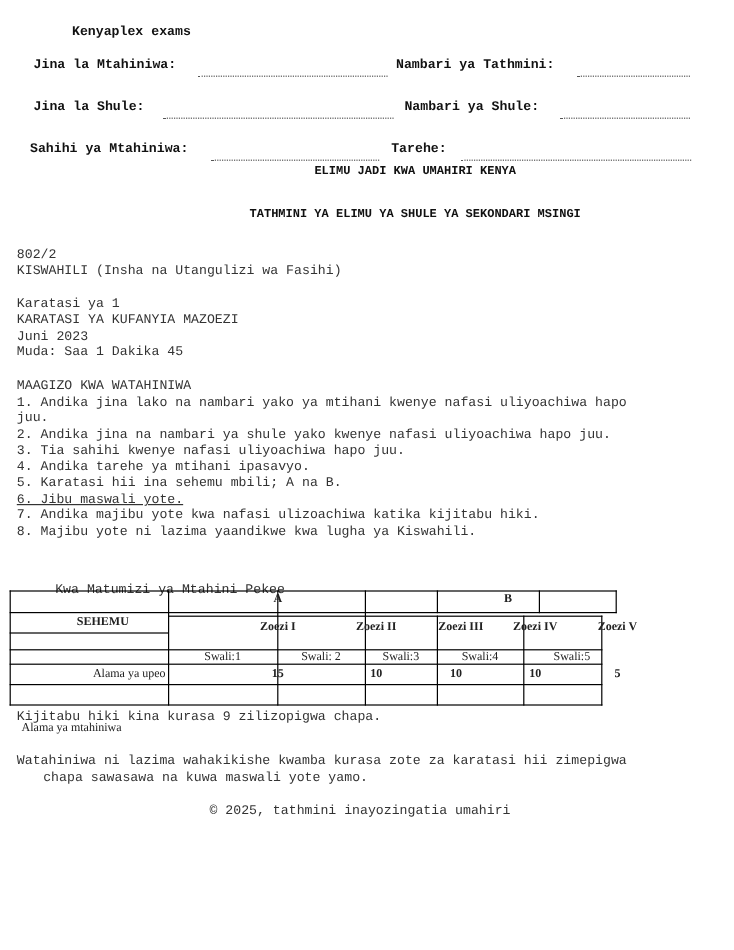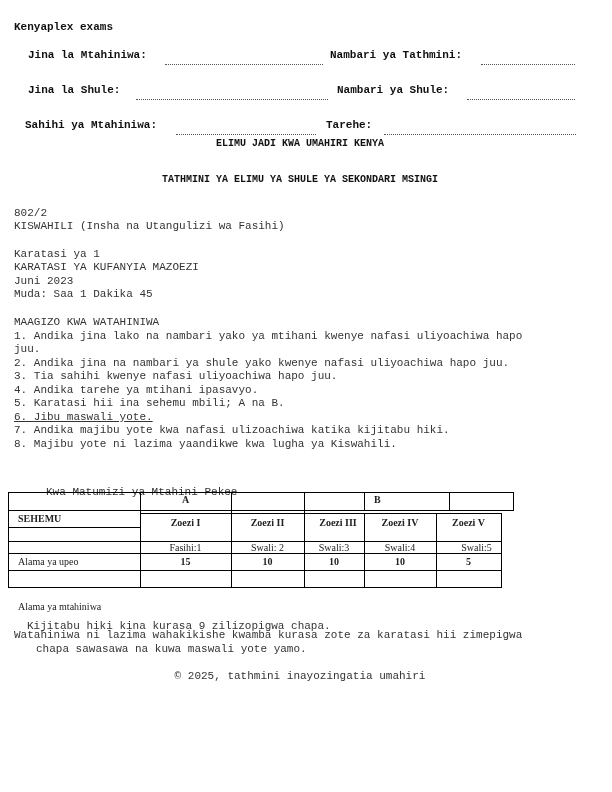--- a/index.html
+++ b/index.html
@@ -1,19 +1,19 @@
 <!DOCTYPE html>
 <html><head>
 <meta charset="utf-8">
 <style>
   html, body { margin:0; padding:0; background:#ffffff; }
   body { width:612px; height:792px; position:relative; overflow:hidden; color:#111; }
   .mono { font-family:"Liberation Mono", "DejaVu Sans Mono", monospace; }
   .abs { position:absolute; white-space:pre; }
-  .bold { font-weight:bold; }
+  .bold { font-weight:bold;margin-left:46px; }
   .t11 { font-size:11px; }
   .dots { display:inline-block; border-bottom:1px dotted #555; height:8px; vertical-align:baseline; }
   .field-label { font-size:11px; font-weight:bold; }
   .body-text { font-size:11px; color:#333; line-height:13.5px; }
   
   .tbl { position:absolute; left:0; top:0; }
   .cell { position:absolute; box-sizing:border-box; font-family:"Liberation Serif","DejaVu Serif",serif; font-size:10px; color:#222; }
   .line { position:absolute; background:#000; }
   .center { text-align:center; }
 </style>
@@ -85,37 +85,37 @@
   <div class="cell bold center" style="left:140px;top:494px;width:91px;">A</div>
   <div class="cell bold" style="left:374px;top:494px;width:70px;">B</div>
   <div class="cell bold" style="left:18px;top:513px;width:120px;">SEHEMU</div>
 
   <div class="cell bold center" style="left:140px;top:517px;width:91px;">Zoezi I</div>
   <div class="cell bold center" style="left:231px;top:517px;width:73px;">Zoezi II</div>
   <div class="cell bold center" style="left:318px;top:517px;width:40px;line-height:11px;white-space:normal;">Zoezi III</div>
   <div class="cell bold center" style="left:364px;top:517px;width:72px;">Zoezi IV</div>
   <div class="cell bold center" style="left:436px;top:517px;width:65px;">Zoezi V</div>
 
-  <div class="cell center" style="left:140px;top:542px;width:91px;">Fasihi:1</div>
+  <div class="cell center" style="left:140px;top:542px;width:91px;">Swali:1</div>
   <div class="cell center" style="left:231px;top:542px;width:73px;">Swali: 2</div>
   <div class="cell center" style="left:304px;top:542px;width:60px;">Swali:3</div>
   <div class="cell center" style="left:364px;top:542px;width:72px;">Swali:4</div>
   <div class="cell center" style="left:444px;top:542px;width:65px;">Swali:5</div>
 
-  <div class="cell" style="left:18px;top:556px;width:120px;">Alama ya upeo</div>
+  <div class="cell" style="left:18px;top:556px;width:120px;text-align:right;">Alama ya upeo</div>
   <div class="cell bold center" style="left:140px;top:556px;width:91px;">15</div>
   <div class="cell bold center" style="left:231px;top:556px;width:73px;">10</div>
   <div class="cell bold center" style="left:304px;top:556px;width:60px;">10</div>
   <div class="cell bold center" style="left:364px;top:556px;width:72px;">10</div>
   <div class="cell bold center" style="left:436px;top:556px;width:65px;">5</div>
 
   <div class="cell" style="left:18px;top:601px;width:120px;">Alama ya mtahiniwa</div>
   <div class="cell" style="left:141px;top:571px;width:89px;height:15px;"></div>
   <div class="cell" style="left:232px;top:571px;width:71px;height:15px;"></div>
   <div class="cell" style="left:305px;top:571px;width:58px;height:15px;"></div>
   <div class="cell" style="left:365px;top:571px;width:70px;height:15px;"></div>
   <div class="cell" style="left:437px;top:571px;width:63px;height:15px;"></div>
 </div>
 
-<div class="abs mono body-text" style="left:14px;top:620px;margin-left:13px;">Kijitabu hiki kina kurasa 9 zilizopigwa chapa.</div>
+<div class="abs mono body-text" style="left:14px;top:592px;">Kijitabu hiki kina kurasa 9 zilizopigwa chapa.</div>
 <div class="abs mono body-text" style="left:14px;top:629px;">Watahiniwa ni lazima wahakikishe kwamba kurasa zote za karatasi hii zimepigwa</div>
 <div class="abs mono body-text" style="left:14px;top:643px;margin-left:22px;">chapa sawasawa na kuwa maswali yote yamo.</div>
 <div class="abs mono body-text" style="left:0;width:600px;top:670px;text-align:center;">© 2025, tathmini inayozingatia umahiri</div>
 
 </body></html>

